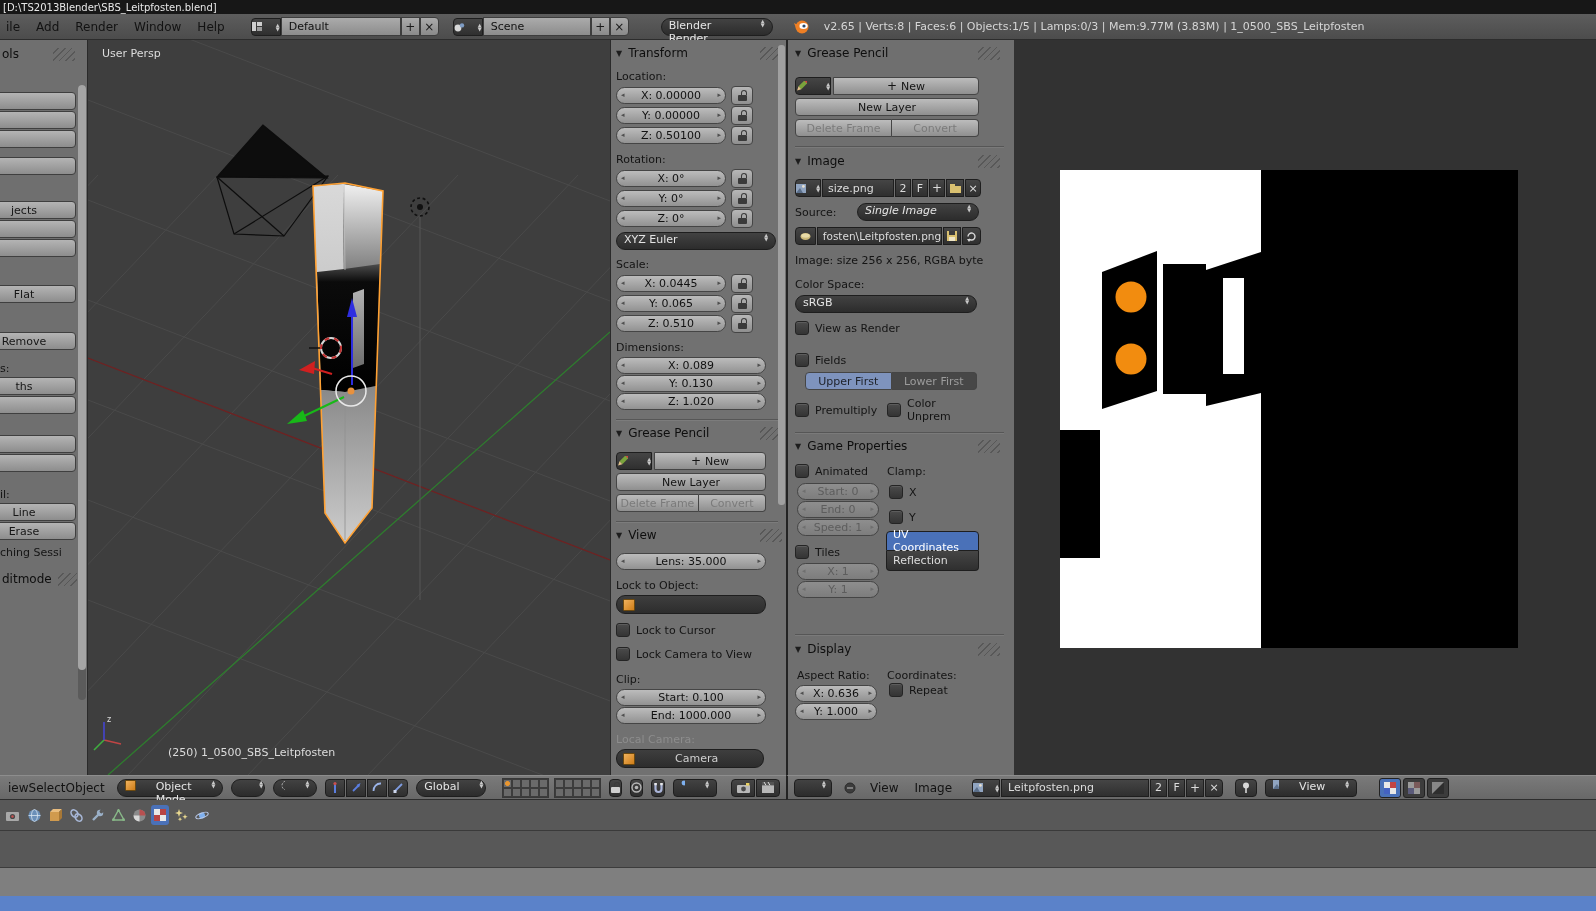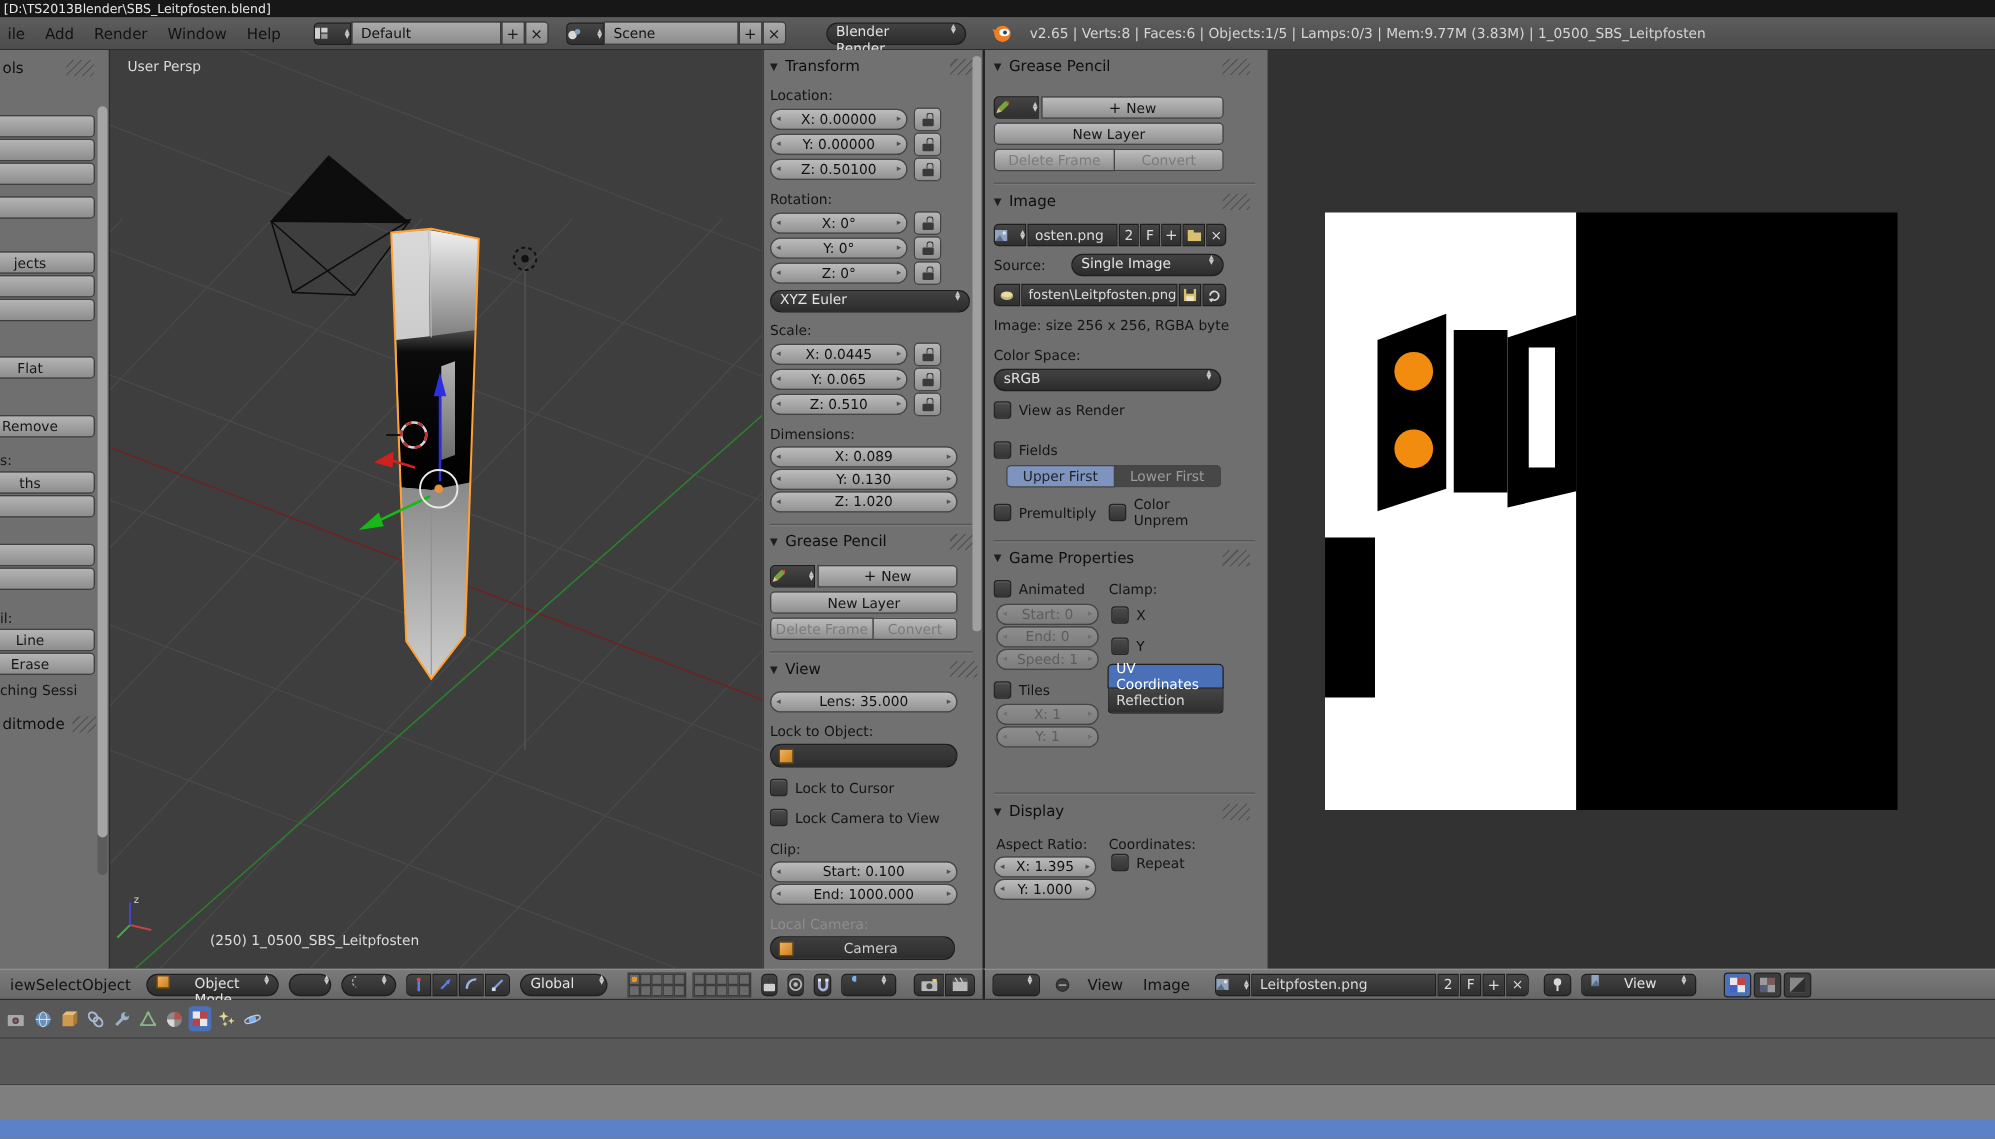--- a/index.html
+++ b/index.html
@@ -546,35 +546,35 @@
     </div>
     <div style="display:flex;margin-top:10px;width:186px;gap:1px;align-items:center;">
       <span class="dkbtn" style="width:26px;gap:2px;border-radius:4px 0 0 4px;">
         <svg width="10" height="9">
             <rect width="10" height="9" fill="#90a4c0"></rect>
             <polygon points="0,9 4,4 7,9" fill="#5b6f8a"></polygon>
             <circle cx="7.4" cy="2.4" r="1.4" fill="#e8e0d0"></circle>
           </svg>
         <span class="ud"></span>
       </span>
-      <span class="dkbtn" style="flex:1;justify-content:flex-start;padding-left:5px;">osten.png</span>
+      <span class="dkbtn" style="flex:1;justify-content:flex-start;padding-left:5px;">size.png</span>
       <span class="dkbtn" style="width:16px;">2</span>
       <span class="dkbtn" style="width:16px;">F</span>
       <span class="dkbtn" style="width:16px;font-size:12px;">+</span>
       <span class="dkbtn" style="width:18px;">
         <svg width="11" height="9">
             <rect x="0" y="2" width="11" height="7" fill="#d9c070"></rect>
             <rect x="0" y="0" width="5" height="3" fill="#d9c070"></rect>
           </svg>
       </span>
       <span class="dkbtn" style="width:16px;border-radius:0 4px 4px 0;">×</span>
     </div>
     <div style="display:flex;align-items:center;margin-top:6px;width:184px;">
       <span class="lbl" style="width:62px;">Source:</span>
-      <span class="dd" style="flex:1;">
+      <span class="dd" style="flex:1;font-style:italic;">
         <span>Single Image</span>
           <span class="ud"></span>
       </span>
     </div>
     <div style="display:flex;margin-top:6px;width:186px;gap:1px;">
       <span class="dkbtn" style="width:22px;border-radius:4px 0 0 4px;">
         <svg width="11" height="9">
             <ellipse cx="5.5" cy="4.5" rx="5" ry="3.4" fill="#cbb878"></ellipse>
             <ellipse cx="5.5" cy="3.6" rx="4.2" ry="2.2" fill="#e8dba8"></ellipse>
           </svg>
@@ -698,21 +698,21 @@
         <span>Display</span>
       <span class="hatch" style="margin-right:14px;"></span>
     </div>
     <div style="position:relative;height:64px;margin-top:12px;width:190px;">
       <span class="lbl abs" style="left:2px;top:0;">Aspect Ratio:</span>
       <span class="lbl abs" style="left:92px;top:0;">Coordinates:</span>
       <div class="abs" style="left:0;top:16px;width:82px;">
           <div class="frow">
             <div class="pill" style="width: 82px;">
               <span class="pa">◂</span>
-              <span class="pt">X: 1.395</span>
+              <span class="pt">X: 0.636</span>
               <span class="pa">▸</span>
             </div>
           </div>
           <div class="frow">
             <div class="pill" style="width: 82px;">
               <span class="pa">◂</span>
               <span class="pt">Y: 1.000</span>
               <span class="pa">▸</span>
             </div>
           </div>

